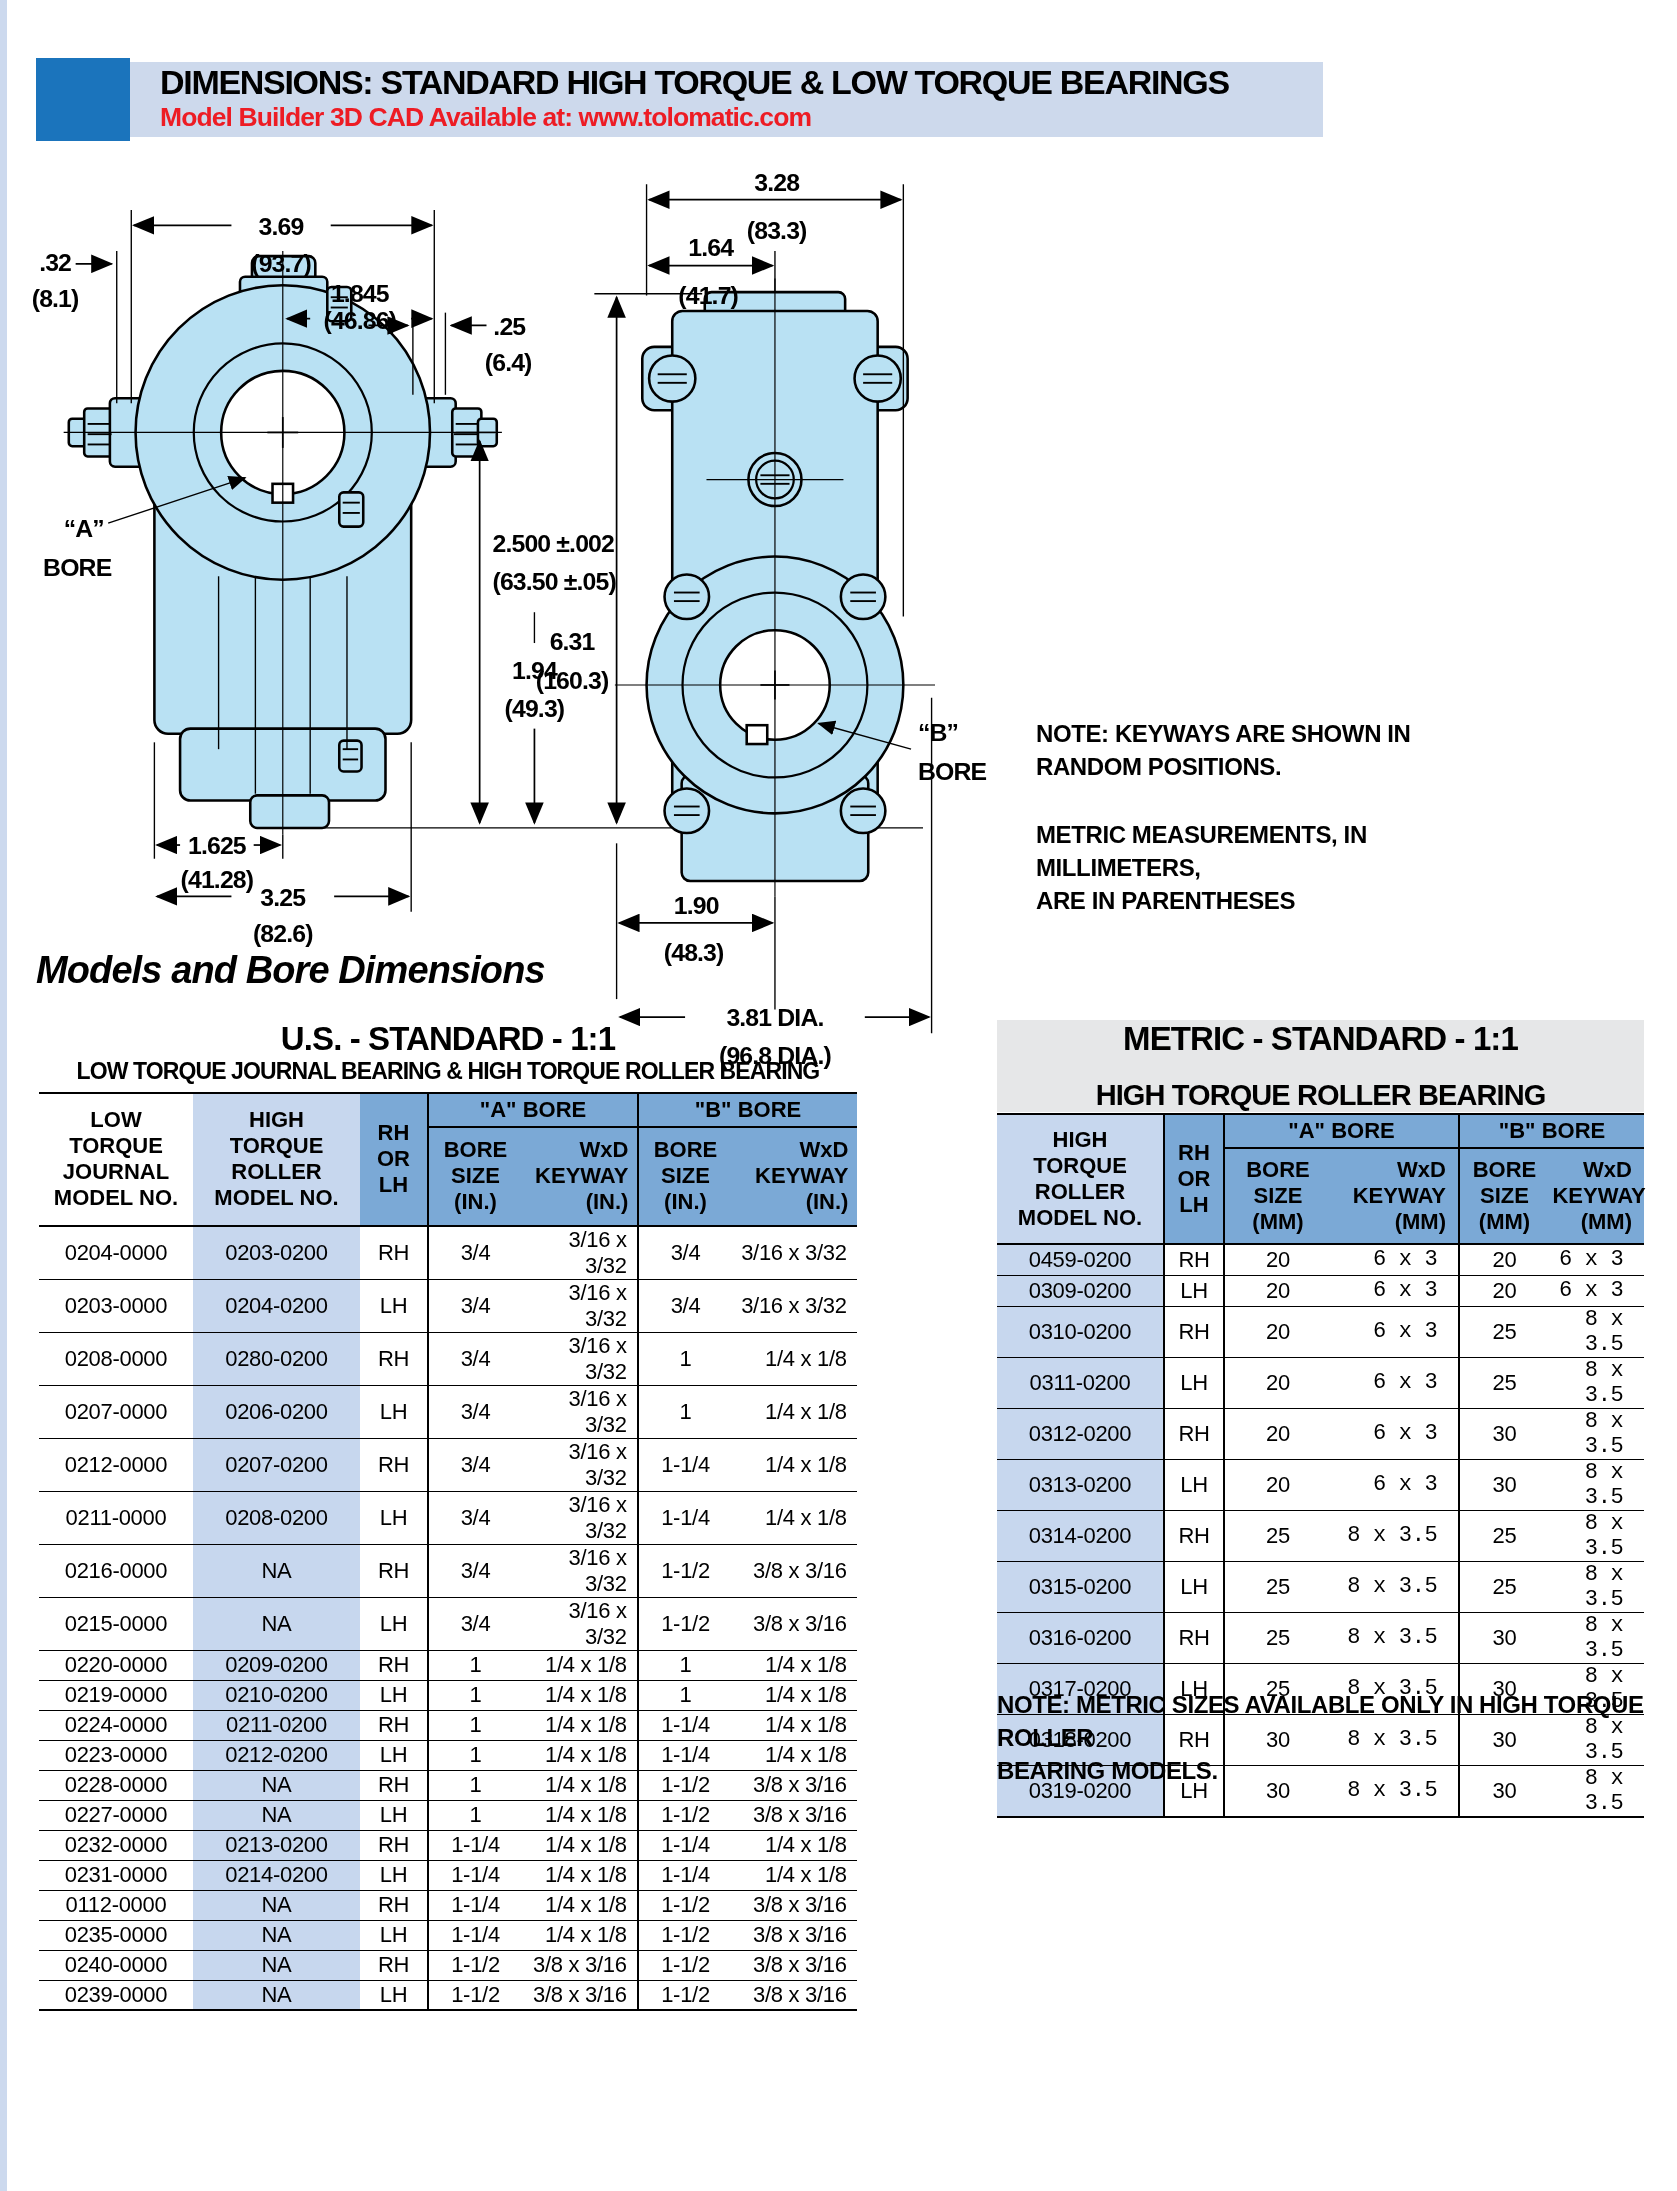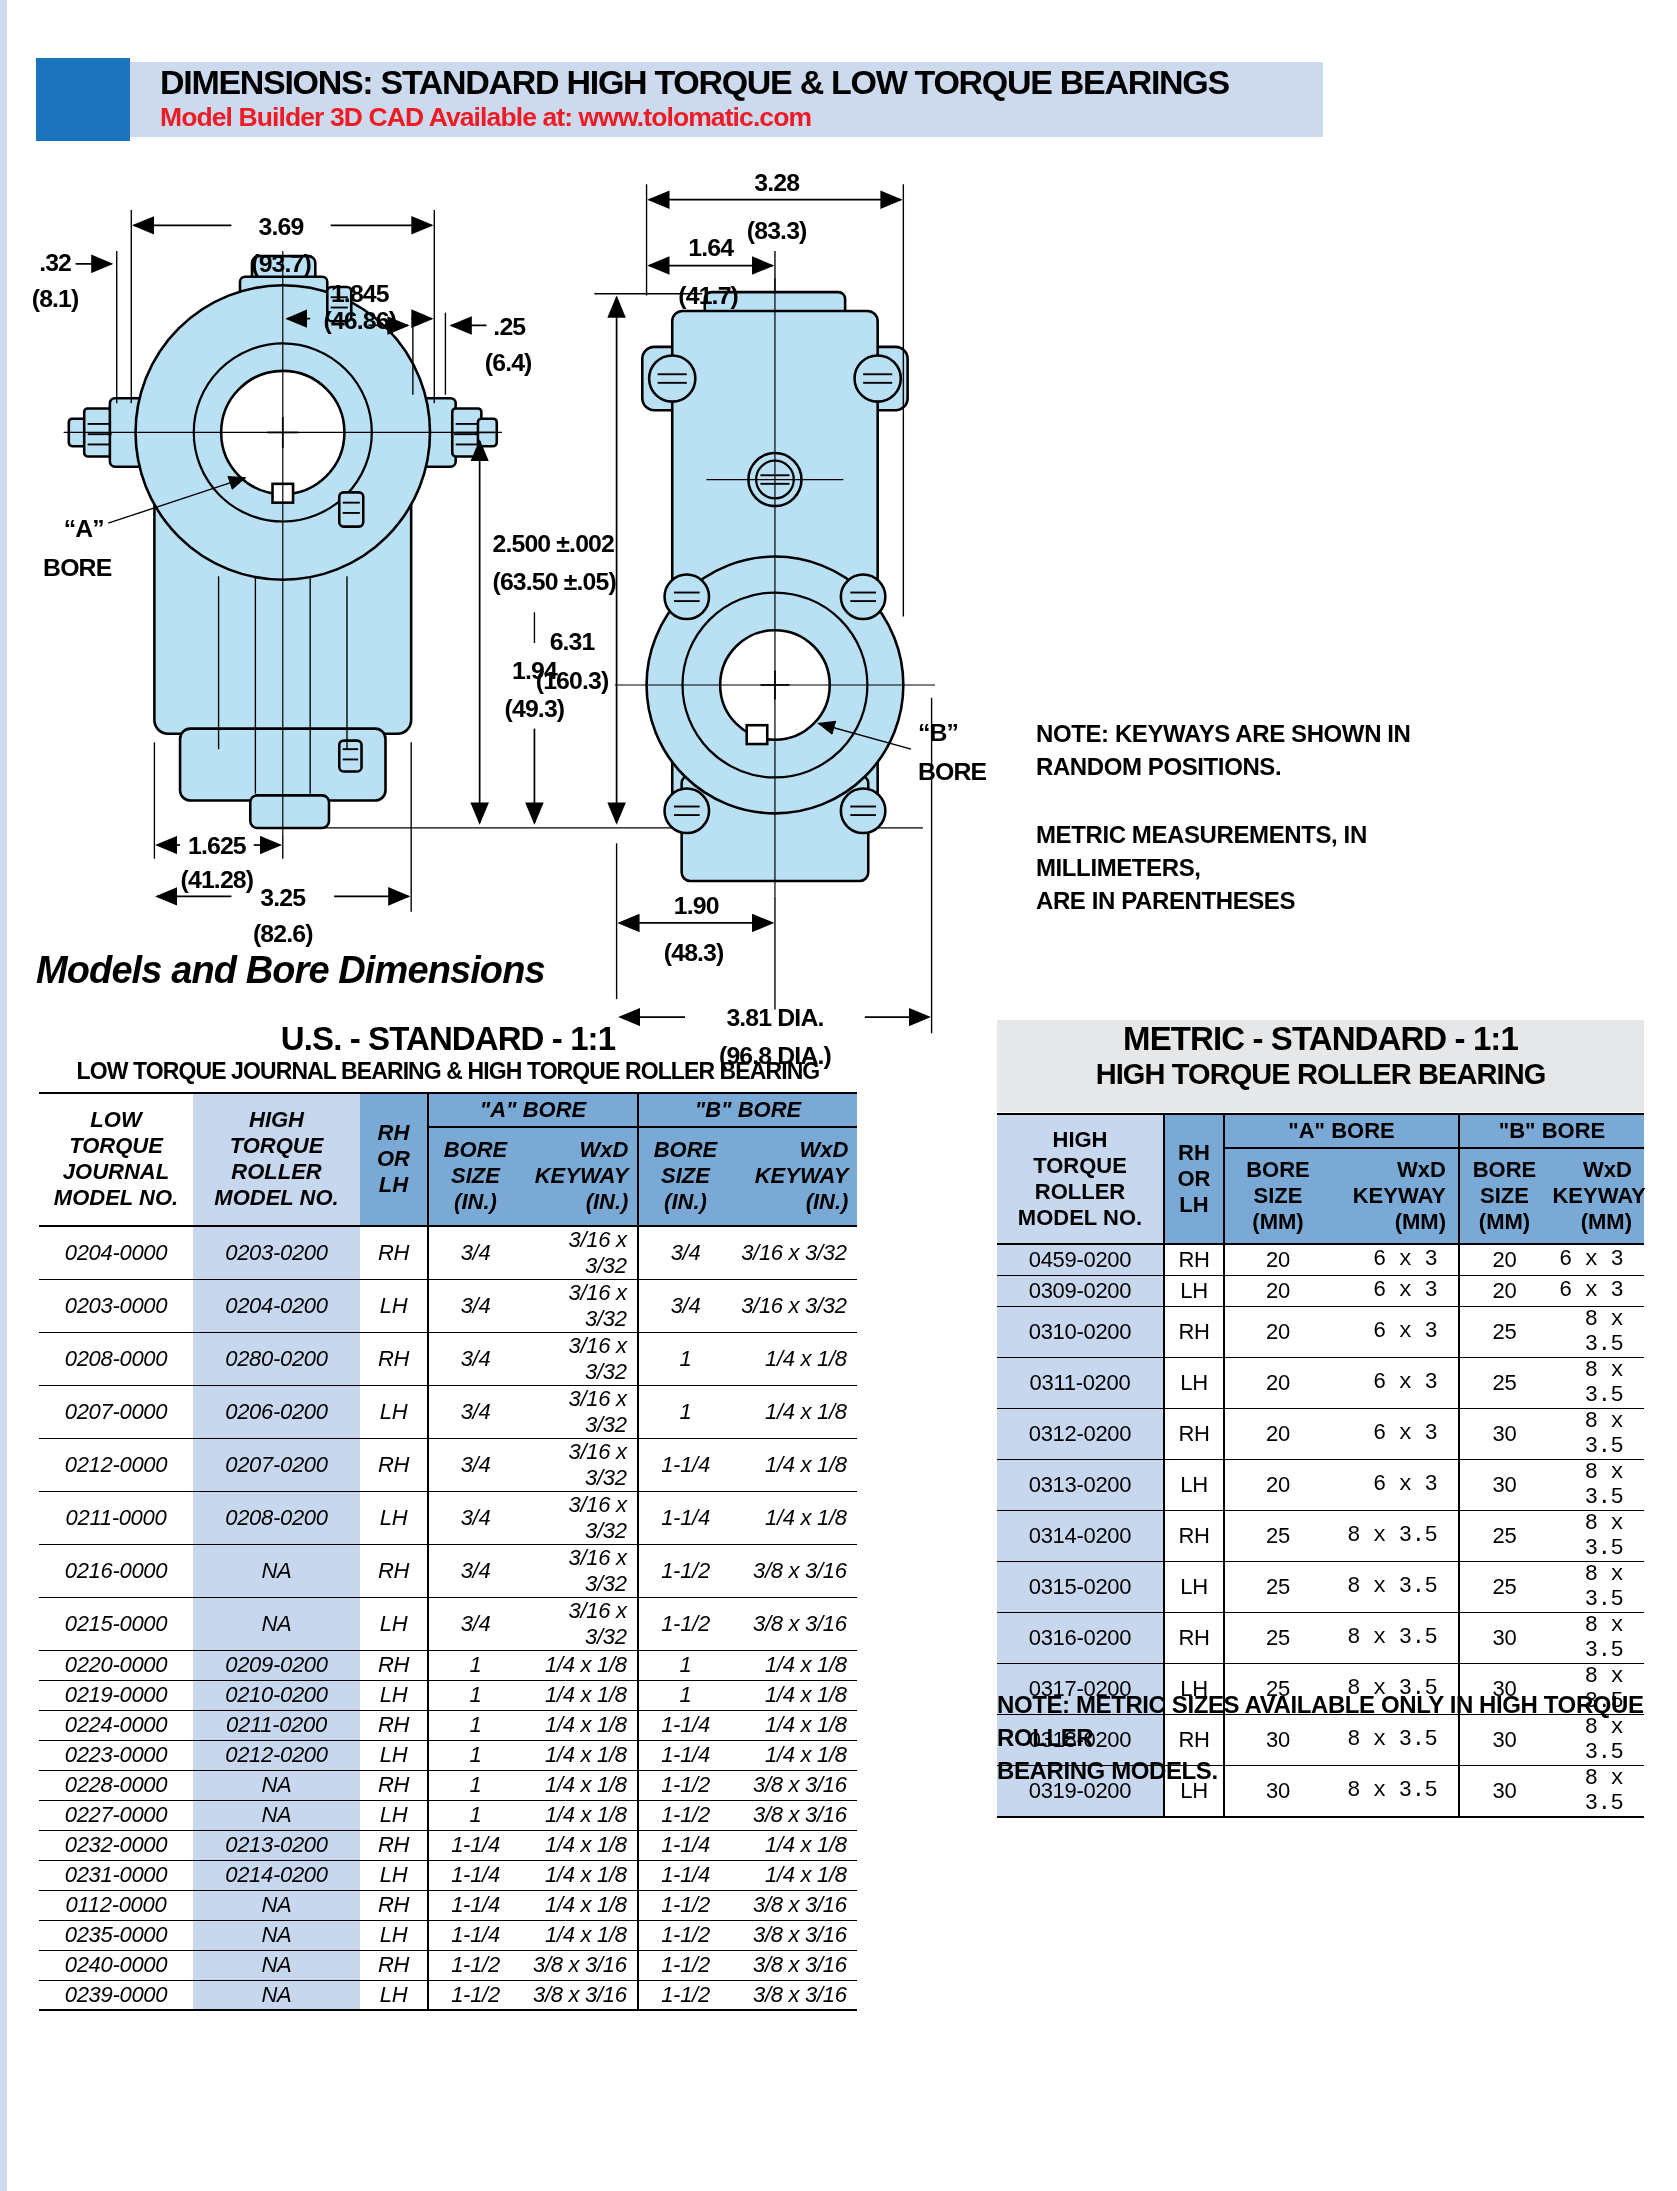--- a/index.html
+++ b/index.html
@@ -46,21 +46,21 @@
   .us tbody tr{height:30px;}
   .us thead th.w{background:#fff;}
   .us thead th.lb{background:#c7d7ee;}
   .us tbody td:nth-child(2){background:#c7d7ee;}
   .us tbody td:nth-child(4),.us tbody td:nth-child(6){border-left:2.1px solid #000;}
   .us tbody td:nth-child(5),.us tbody td:nth-child(7){text-align:right;padding-right:10.3px;}
   .us thead tr:nth-child(2) th:nth-child(2),
   .us thead tr:nth-child(2) th:nth-child(4){text-align:right;padding-right:8.6px;}
   
   .metric-band{left:997px;top:1020px;width:647px;height:92px;background:#e6e7e8;
-               display:flex;flex-direction:column;justify-content:flex-start;}
+               display:flex;flex-direction:column;justify-content:space-between;}
   .metric-table-wrap{left:997px;top:1113px;width:647px;}
   .metric thead tr:first-child{height:34px;}
   .metric thead tr:nth-child(2){height:96px;}
   .metric tbody tr{height:31px;}
   .metric thead th.lb{background:#c7d7ee;}
   .metric tbody td:nth-child(1){background:#c7d7ee;}
   .metric tbody td:nth-child(2),.metric tbody td:nth-child(3),
   .metric tbody td:nth-child(5){border-left:2.1px solid #000;}
   .metric tbody td:nth-child(4),.metric tbody td:nth-child(6){text-align:right;padding-right:20.5px;font-family:Liberation Mono, monospace;}
   .metric thead tr:nth-child(2) th:nth-child(2),
@@ -268,21 +268,21 @@
 <div class="abs draw-note note-keyways">NOTE: KEYWAYS ARE SHOWN IN
 RANDOM POSITIONS.</div>
 <div class="abs draw-note note-metric">METRIC MEASUREMENTS, IN MILLIMETERS,
 ARE IN PARENTHESES</div>
 
 <div class="abs section-title">Models and Bore Dimensions</div>
 
 <div class="abs us-block">
   <div class="tbl-title">U.S. - STANDARD - 1:1</div>
   <div class="tbl-sub">LOW TORQUE JOURNAL BEARING &amp; HIGH TORQUE ROLLER BEARING</div>
-  <table class="dimtable us" style="width:818px;margin-top:6.8px;font-style:italic;">
+  <table class="dimtable us" style="width:818px;margin-top:6.8px;">
     <colgroup>
       <col style="width:154px">
         <col style="width:167px">
         <col style="width:68px">
       <col style="width:94px">
         <col style="width:116px">
         <col style="width:94px">
         <col style="width:125px">
     </colgroup>
     <thead>

